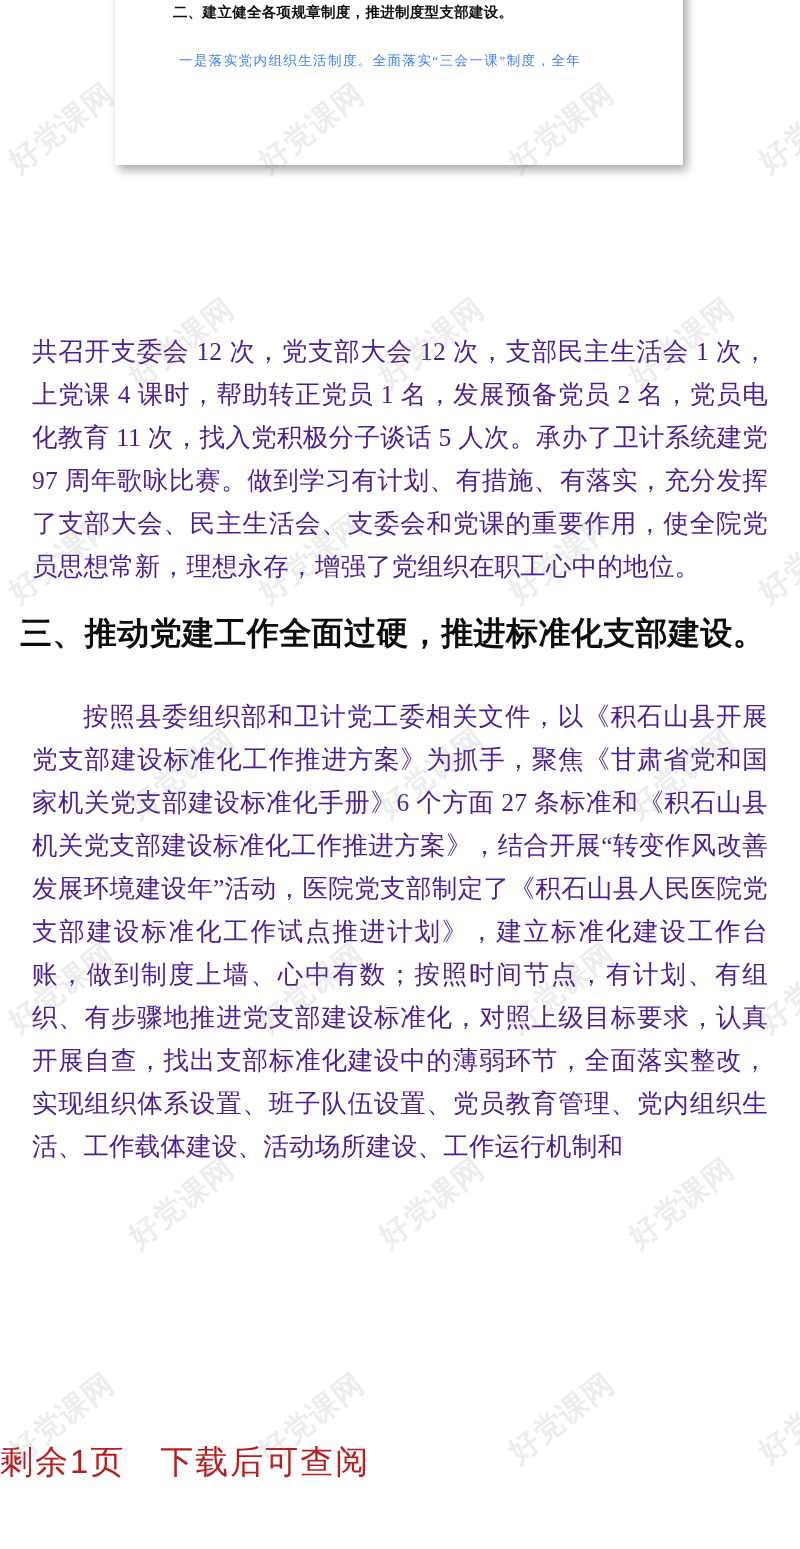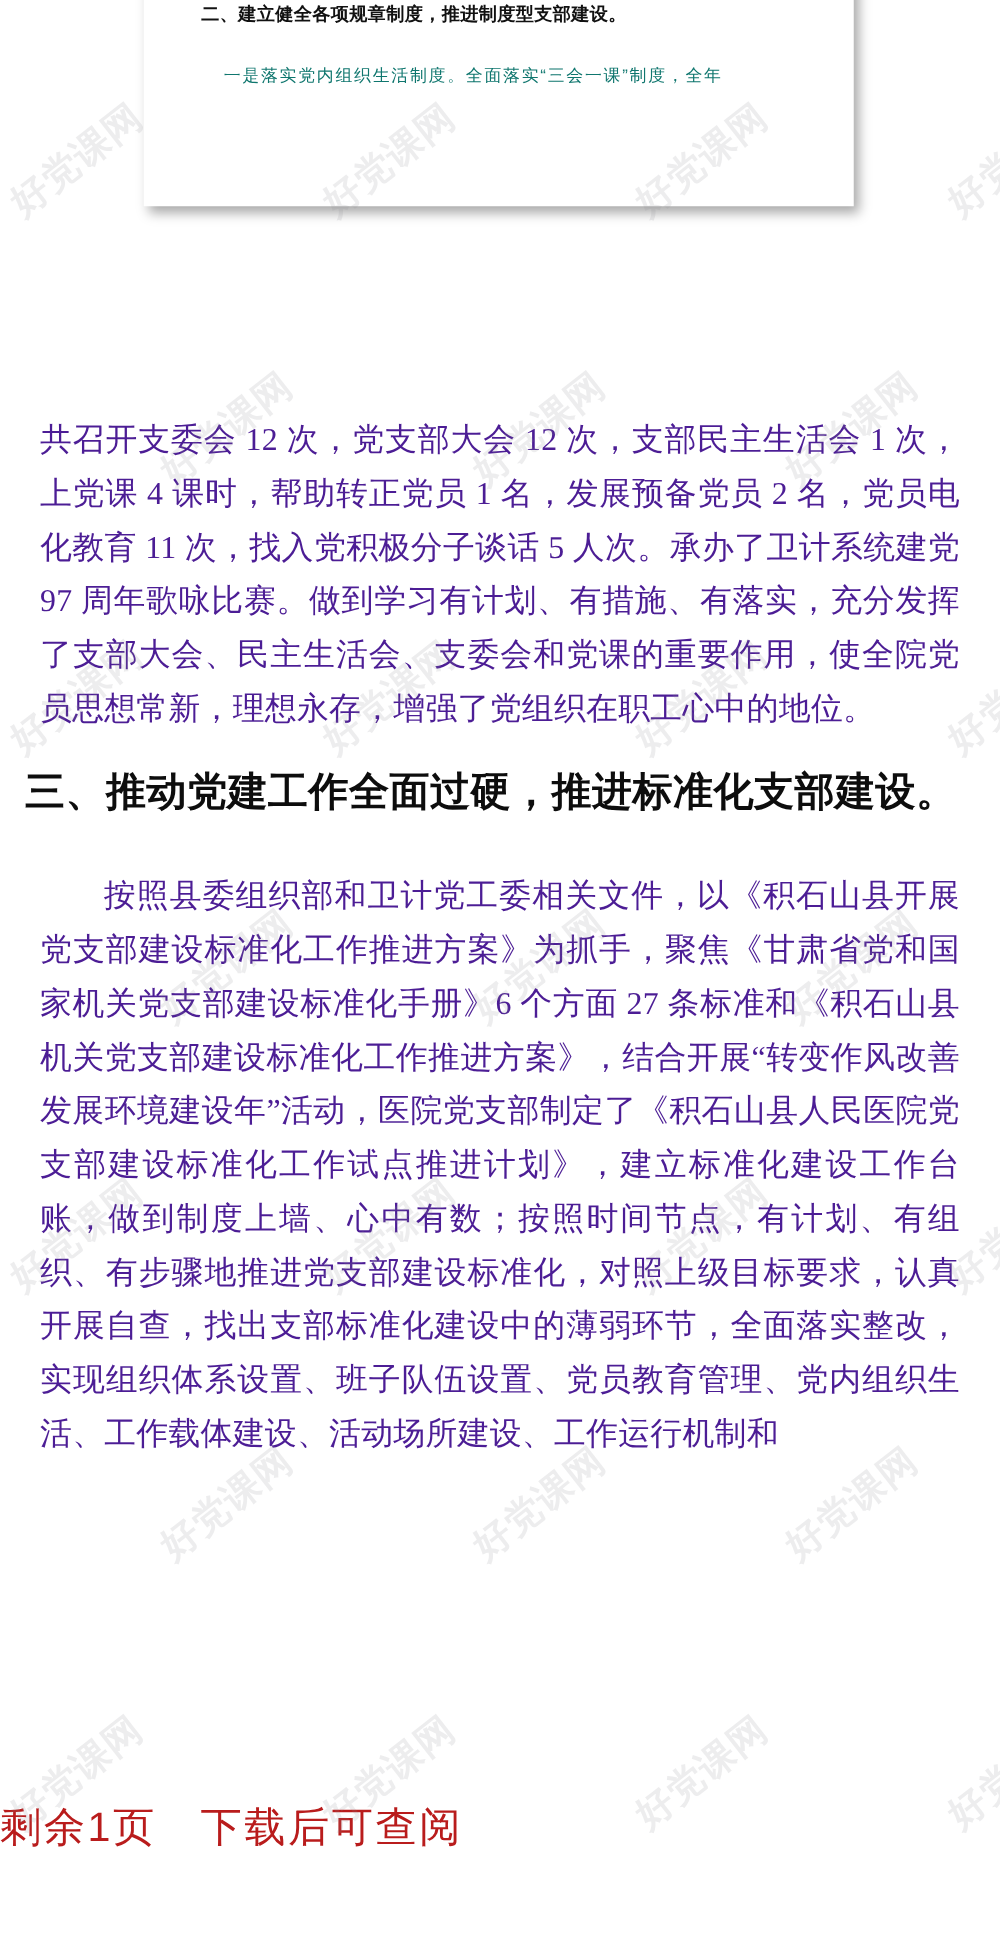--- a/index.html
+++ b/index.html
@@ -34,27 +34,27 @@
     padding: 44px 26px 0 26px;
     overflow: hidden;
   }
   .card-heading {
     font-family: "Liberation Sans", "DejaVu Sans", sans-serif;
     font-weight: bold;
     font-size: 14.5px;
     color: #111111;
     letter-spacing: 0.3px;
     line-height: 20px;
-    margin: 0 0 0 20px;
+    margin: 0 0 0 32px;
     white-space: nowrap;
   }
   .card-body-line {
-    font-family: Liberation Sans, sans-serif;
+    font-family: Liberation Serif, serif;
     font-size: 13.5px;
-    color: #0f766e;
+    color: #3b82f6;
     line-height: 22px;
     margin: 28px 0 0 38px;
     letter-spacing: 1.4px;
     white-space: nowrap;
   }
 
   
   .doc-body {
     position: absolute;
     left: 20px;

